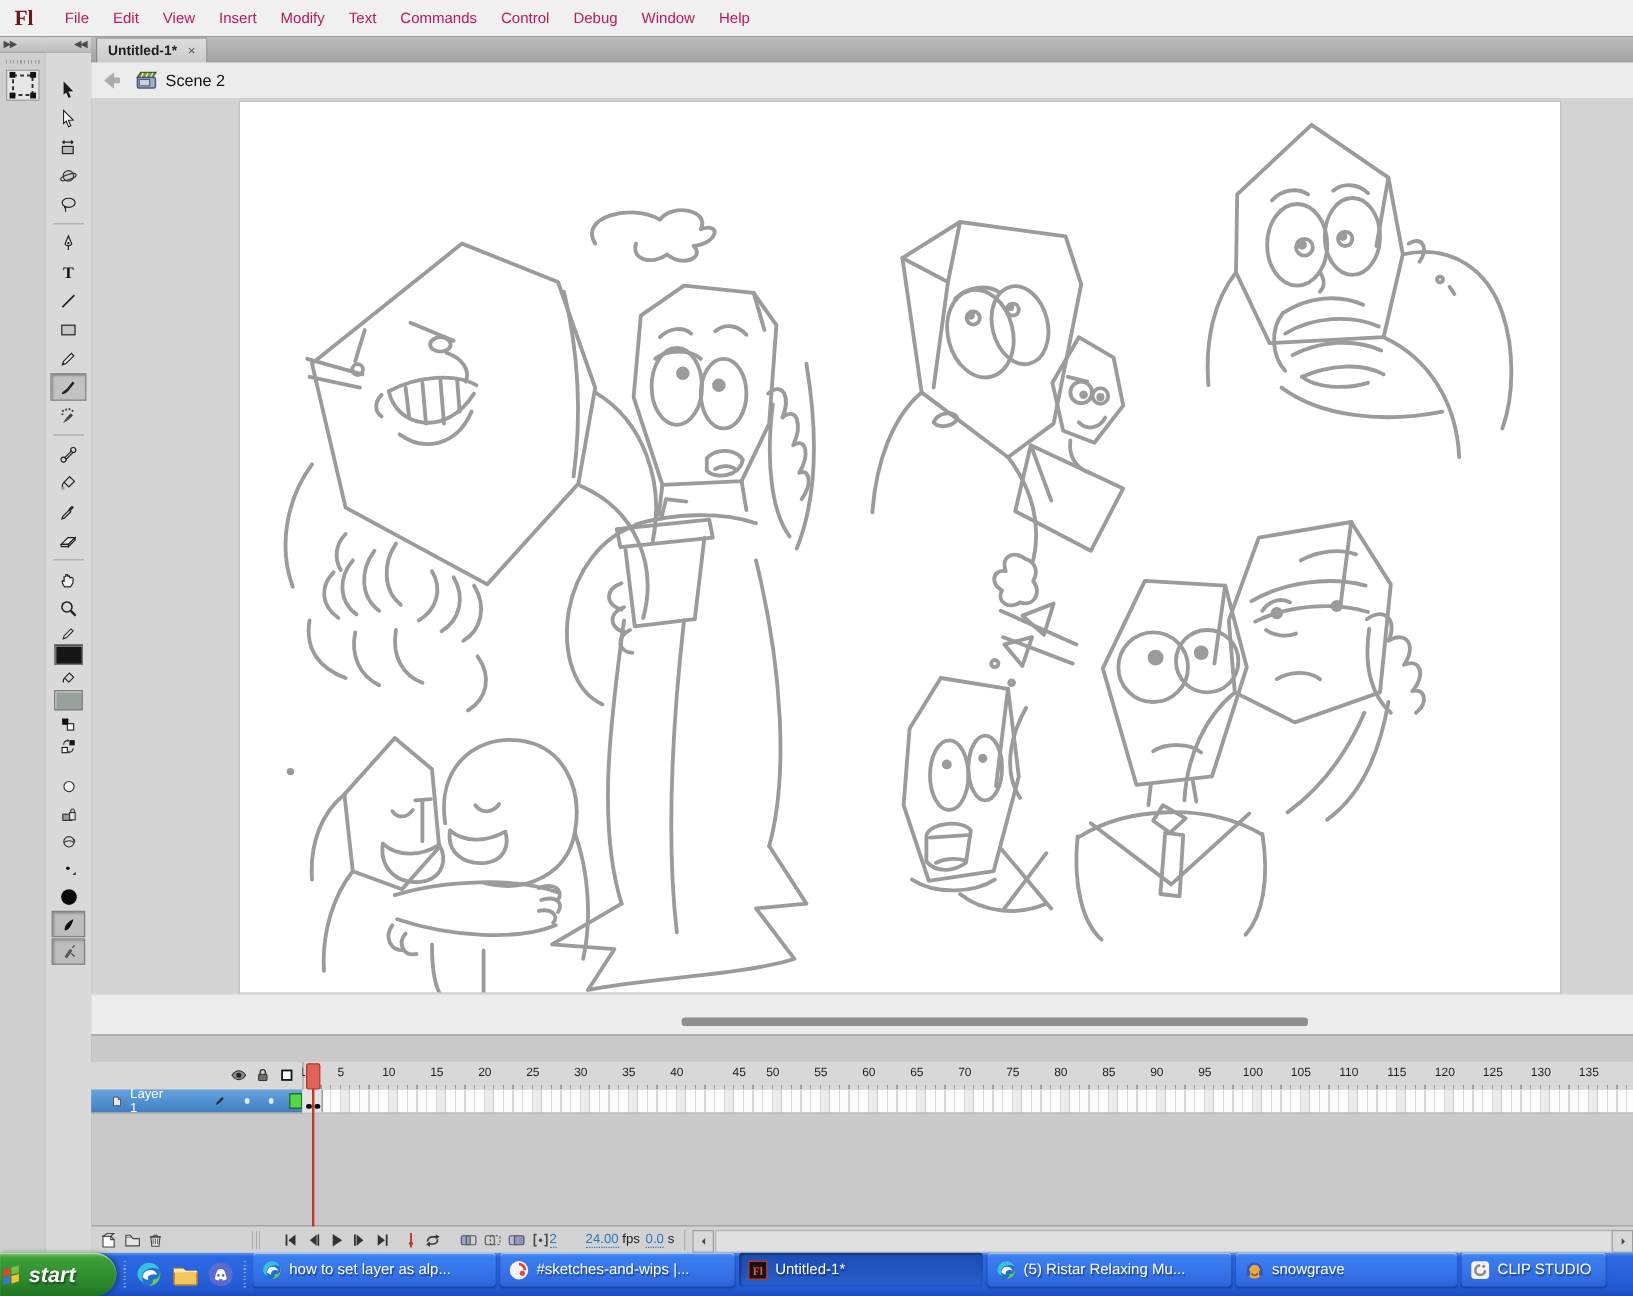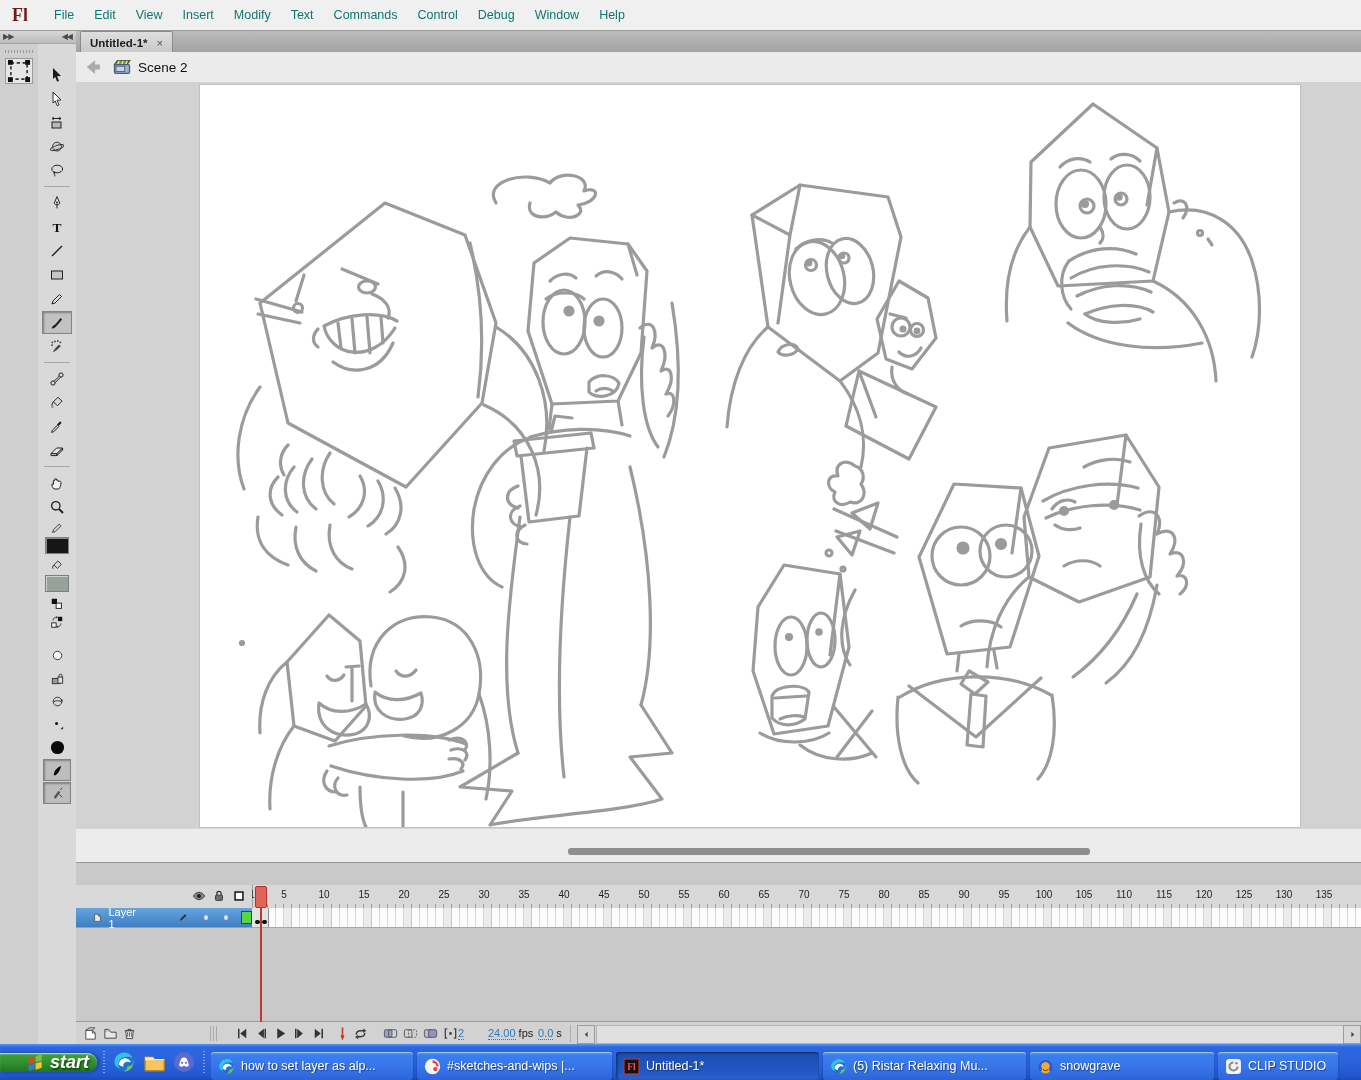--- a/index.html
+++ b/index.html
@@ -5,21 +5,21 @@
   html,body{margin:0;padding:0}
   body{width:1361px;height:1080px;position:relative;overflow:hidden;
        font-family:"Liberation Sans",sans-serif;background:#d2d2d2;-webkit-font-smoothing:antialiased}
   svg{display:block}
 
   
   .menubar{position:absolute;left:0;top:0;width:1361px;height:30px;background:#f0f0f0;
            border-bottom:1px solid #9a9a9a;display:flex;align-items:center;z-index:30}
   .fl-logo{font-family:"Liberation Serif",serif;font-weight:bold;font-size:18px;color:#6d1a1a;margin:0 16px 0 12px}
   .menu-items{display:flex}
-  .menu-item{padding:0 10px;font-size:12.5px;color:#0f766e;line-height:29px;cursor:default}
+  .menu-item{padding:0 10px;font-size:12.5px;color:#be185d;line-height:29px;cursor:default}
 
   
   .left-dock{position:absolute;left:0;top:30px;width:38px;height:1014px;background:#cfcfcf;border-right:1px solid #a6a6a6}
   .dock-head{height:13px;background:linear-gradient(#d9d9d9,#bcbcbc);border-bottom:1px solid #a0a0a0;
              color:#4a4a4a;font-size:8px;line-height:13px;padding-left:3px;letter-spacing:-1px}
   .dock-grip{height:9px;margin:3px 5px 2px;background:repeating-linear-gradient(90deg,#9a9a9a 0 1px,transparent 1px 3px);
              background-size:100% 3px;background-repeat:no-repeat;background-position:0 3px}
   .transform-btn{width:26px;height:24px;margin:2px auto;background:#e6e6e6;border:1px solid #9a9a9a;
                  display:flex;align-items:center;justify-content:center}
 
@@ -103,32 +103,32 @@
   .scroll-track{position:absolute;left:520px;right:16px;top:3px;height:17px;background:#e0e0e0;
                 border:1px solid #b4b4b4}
   .scroll-btn{position:absolute;top:3px;width:16px;height:17px;background:#d8d8d8;border:1px solid #9d9d9d;
               display:flex;align-items:center;justify-content:center}
   .scroll-btn svg{width:9px;height:9px}
 
   
   .taskbar{position:absolute;left:0;top:1044px;width:1361px;height:36px;
            background:linear-gradient(#5593f2 0%,#2c67e2 9%,#2a63dd 45%,#2159d1 85%,#1b4bbb 100%);
            display:flex;align-items:center;z-index:40}
-  .start-btn{width:97px;height:19px;border-radius:0 18px 18px 0;
+  .start-btn{width:97px;height:36px;border-radius:0 18px 18px 0;
              background:linear-gradient(#7bc766 0%,#3d9e38 12%,#2f8f2e 55%,#1f7423 100%);
              box-shadow:inset 0 1px 1px rgba(255,255,255,.5),2px 0 4px rgba(0,0,0,.35);
-             display:flex;align-items:center;justify-content:flex-end;gap:3px}
+             display:flex;align-items:center;justify-content:flex-start;gap:3px}
   .start-btn svg{width:21px;height:21px}
   .start-label{color:#fff;font-size:18px;font-style:italic;font-weight:bold;
                text-shadow:1px 2px 2px rgba(0,0,0,.5);margin-right:8px}
   .ql{display:flex;align-items:center;height:36px;padding:0 6px;gap:8px}
   .ql-sep{width:2px;height:22px;background:repeating-linear-gradient(0deg,rgba(255,255,255,.45) 0 1px,transparent 1px 3px)}
   .ql-ico{width:22px;height:22px}
   .ql-ico svg{width:22px;height:22px}
-  .tasks{display:flex;align-items:flex-end;gap:4px;height:36px;flex:1;overflow:hidden;padding-top:0}
+  .tasks{display:flex;align-items:flex-start;gap:4px;height:36px;flex:1;overflow:hidden;padding-top:0}
   .task{height:28px;border-radius:3px;display:flex;align-items:center;padding:0 7px;gap:6px;flex:0 0 auto;
         background:linear-gradient(#549af6 0%,#3b7ef0 12%,#3673e8 60%,#2c64d8 100%);
         box-shadow:inset 0 1px 0 rgba(255,255,255,.45),0 1px 2px rgba(0,0,0,.35);overflow:hidden}
   .task.active{background:linear-gradient(#1c4fb3 0%,#2155c0 60%,#2a5fce 100%);
         box-shadow:inset 1px 1px 3px rgba(0,0,0,.5)}
   .task svg{width:17px;height:17px;flex:0 0 auto}
   .task-label{color:#fff;font-size:12.5px;white-space:nowrap;overflow:hidden;
               text-shadow:1px 1px 1px rgba(0,0,0,.45)}
 
   .sketch{position:absolute;left:0;top:0}
@@ -546,21 +546,21 @@
       <div class="ruler-ticks"></div>
     <span class="ruler-num" style="left: -12px;">1</span>
         <span class="ruler-num" style="left: 20px;">5</span>
         <span class="ruler-num" style="left: 60px;">10</span>
         <span class="ruler-num" style="left: 100px;">15</span>
         <span class="ruler-num" style="left: 140px;">20</span>
         <span class="ruler-num" style="left: 180px;">25</span>
         <span class="ruler-num" style="left: 220px;">30</span>
         <span class="ruler-num" style="left: 260px;">35</span>
         <span class="ruler-num" style="left: 300px;">40</span>
-        <span class="ruler-num" style="left: 340px;">45</span>
+        <span class="ruler-num" style="left: 352px;">45</span>
         <span class="ruler-num" style="left: 380px;">50</span>
         <span class="ruler-num" style="left: 420px;">55</span>
         <span class="ruler-num" style="left: 460px;">60</span>
         <span class="ruler-num" style="left: 500px;">65</span>
         <span class="ruler-num" style="left: 540px;">70</span>
         <span class="ruler-num" style="left: 580px;">75</span>
         <span class="ruler-num" style="left: 620px;">80</span>
         <span class="ruler-num" style="left: 660px;">85</span>
         <span class="ruler-num" style="left: 700px;">90</span>
         <span class="ruler-num" style="left: 740px;">95</span>

